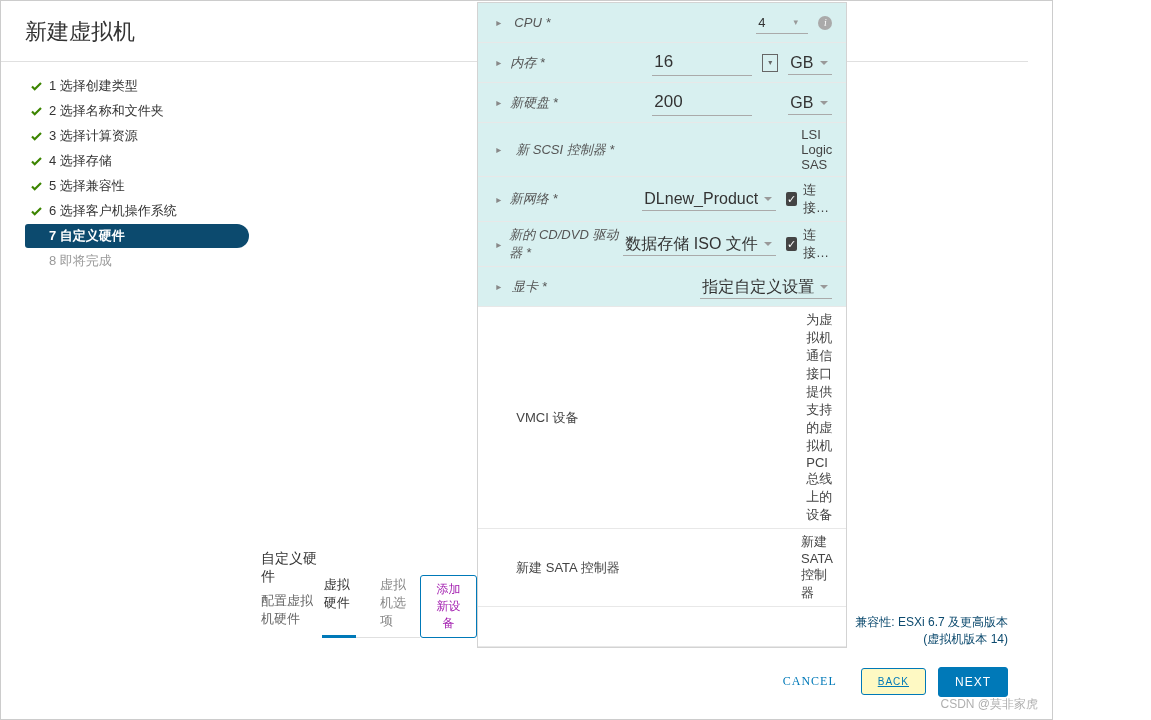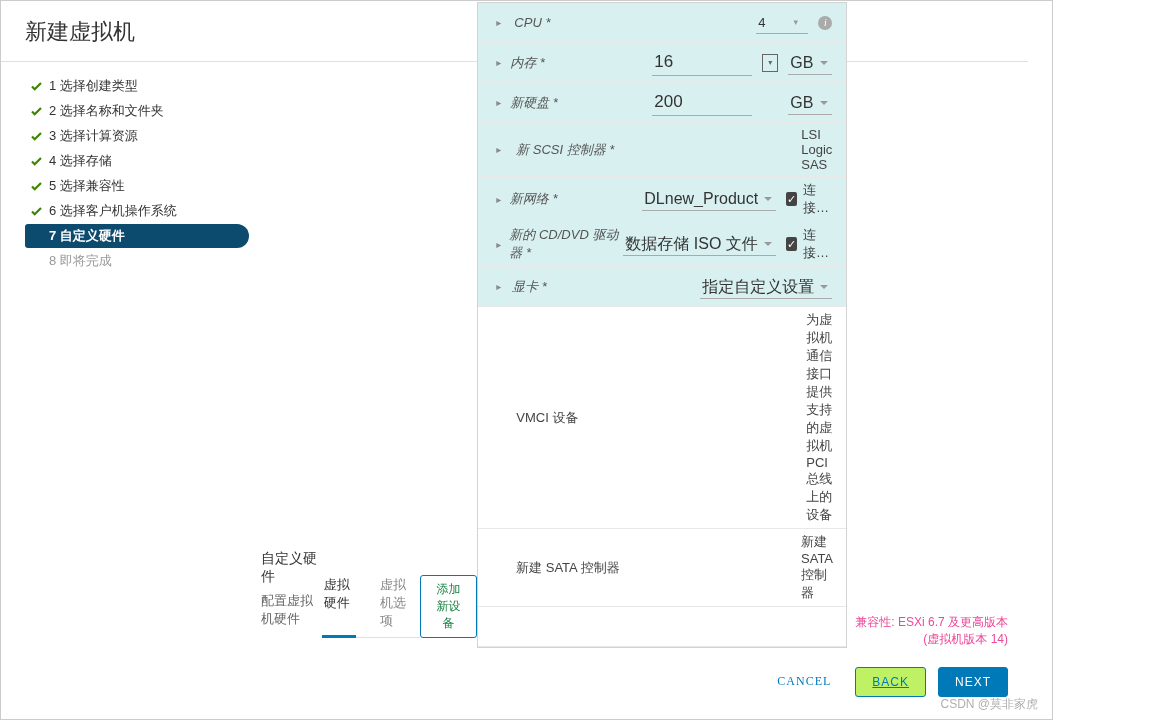--- a/index.html
+++ b/index.html
@@ -108,21 +108,21 @@
     border-bottom: 3px solid #0079b8;
   }
   .toolbar {
     display: flex;
     justify-content: flex-end;
     margin-bottom: 10px;
   }
   .btn-add {
     background: #fff;
     border: 1px solid #0079b8;
-    color: #15803d;
+    color: #a21caf;
     font-size: 12px;
     padding: 5px 12px;
     border-radius: 3px;
     cursor: pointer;
   }
   .hw-table {
     border: 1px solid #d3d3d3;
     flex: 0 0 370px;
     overflow-y: auto;
     position: relative;
@@ -236,45 +236,45 @@
     background: #444;
     color: #fff;
     font-size: 11px;
     display:inline-flex;align-items:center;justify-content:center;
     border-radius: 2px;
     cursor: pointer;
   }
   .compat {
     text-align: right;
     font-size: 12px;
-    color: #ec4899;
+    color: #0c4a6e;
     margin-top: 10px;
   }
   .modal-footer {
     display: flex;
     justify-content: flex-end;
     align-items: center;
     gap: 12px;
     padding: 18px 44px 22px 24px;
     position: relative;
   }
   .btn-cancel {
     background: none; border: none;
     color: #0079b8;
     font-size: 12px;
     letter-spacing: 1px;
     padding: 8px 12px;
     cursor: pointer;
     font-family: Liberation Serif, serif;
   }
   .btn-back {
-    background: #bef264;
+    background: #fef9c3;
     border: 1px solid #0079b8;
     color: #0079b8;
-    font-size: 12px;
+    font-size: 10px;
     letter-spacing: 1px;
     padding: 7px 16px;
     border-radius: 3px;
     cursor: pointer;
     text-decoration: underline;
   }
   .btn-next {
     background: #0079b8;
     border: 1px solid #0079b8;
     color: #fff;

